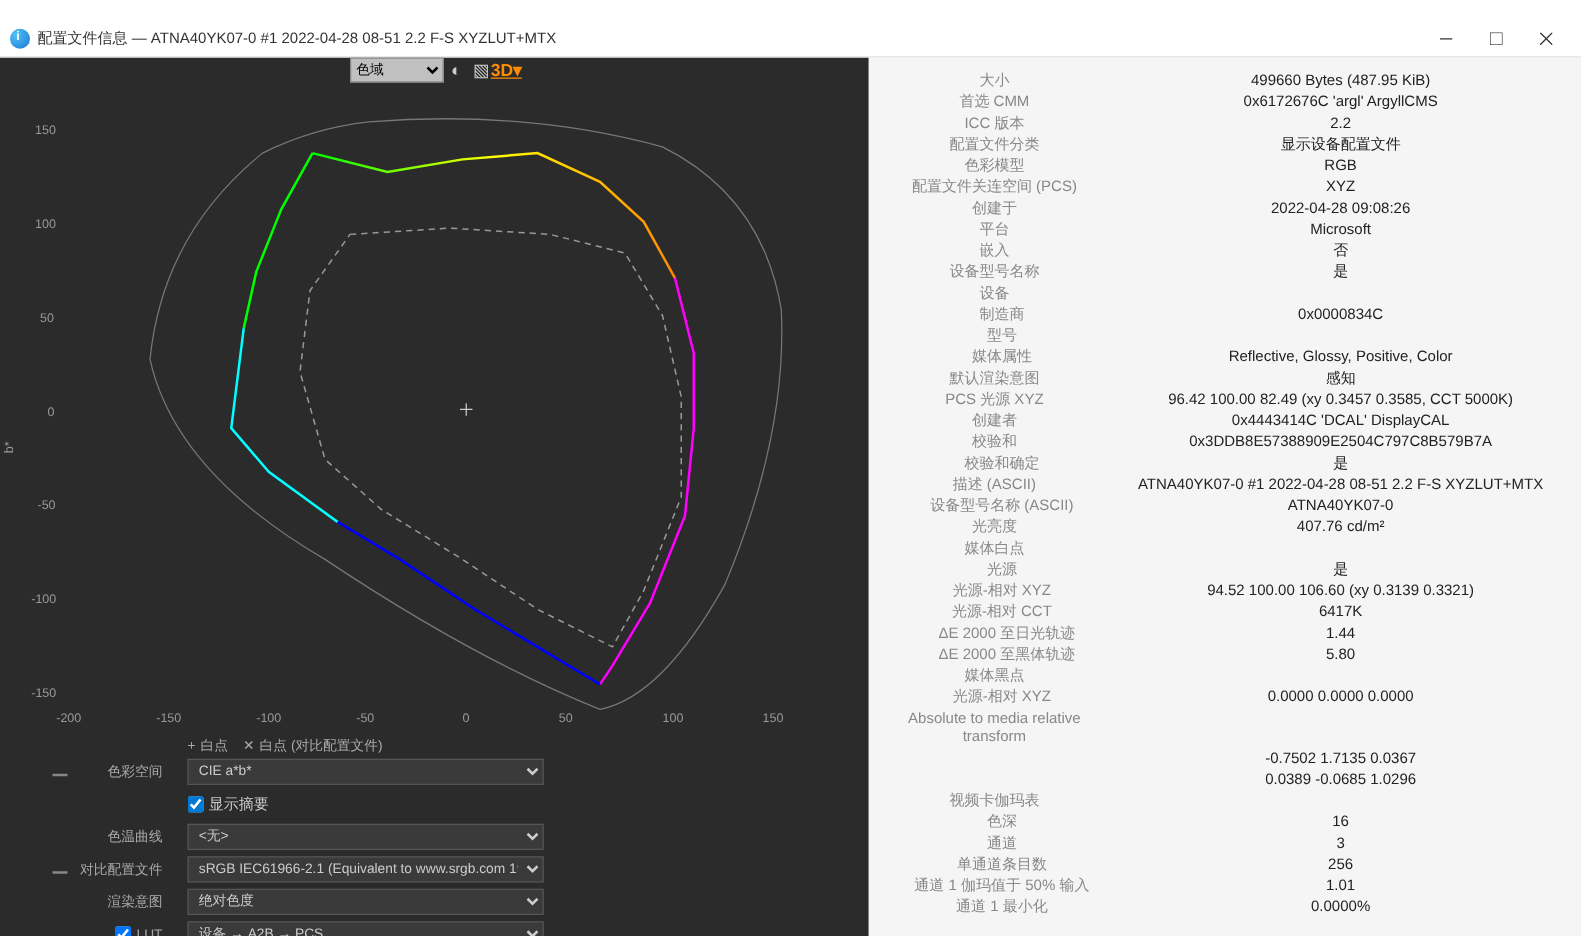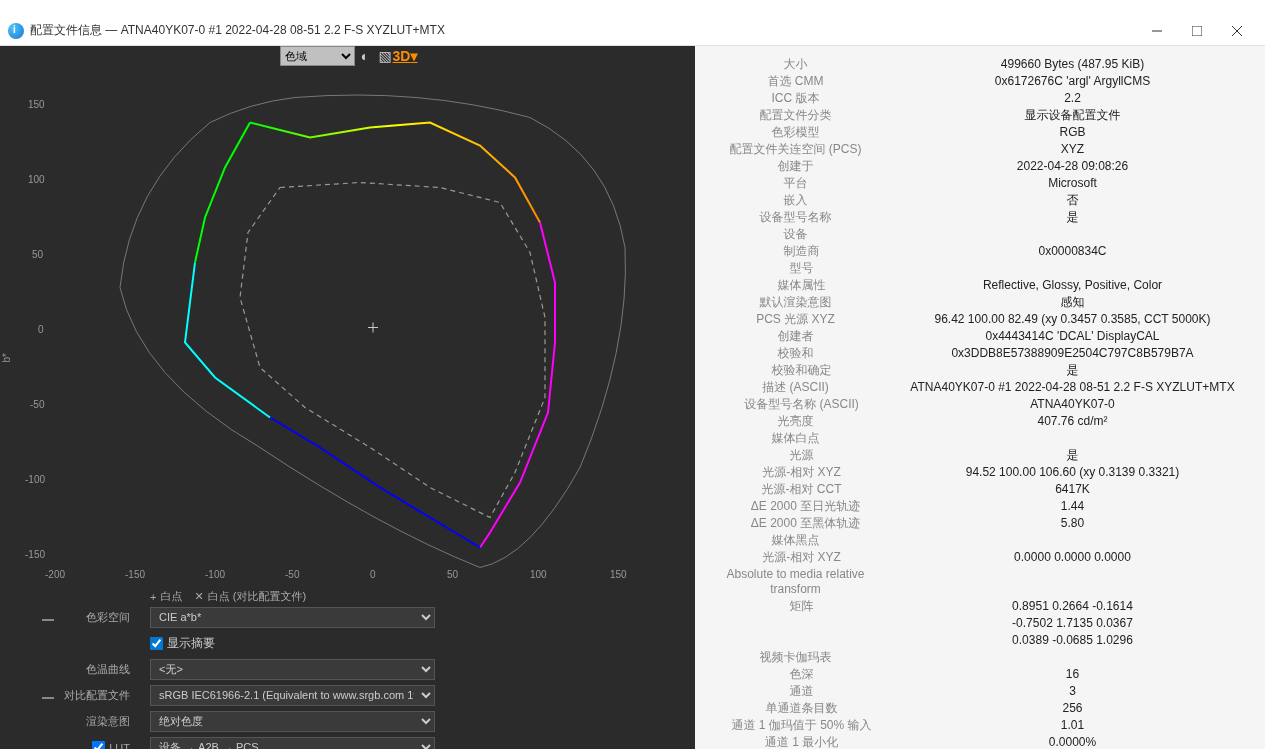--- a/index.html
+++ b/index.html
@@ -280,24 +280,20 @@
           <div class="info-val"></div>
         </div>
         <div class="info-row">
           <div class="info-key indent1">光源-相对 XYZ</div>
           <div class="info-val">0.0000 0.0000 0.0000</div>
         </div>
         <div class="info-row">
           <div class="info-key">Absolute to media relative transform</div>
         </div>
         <div class="info-row">
-          <div class="info-key indent1">矩阵</div>
-          <div class="info-val">0.8951 0.2664 -0.1614</div>
-        </div>
-        <div class="info-row">
           <div class="info-key indent1"></div>
           <div class="info-val">-0.7502 1.7135 0.0367</div>
         </div>
         <div class="info-row">
           <div class="info-key indent1"></div>
           <div class="info-val">0.0389 -0.0685 1.0296</div>
         </div>
         <div class="info-row">
           <div class="info-key">视频卡伽玛表</div>
           <div class="info-val"></div>

